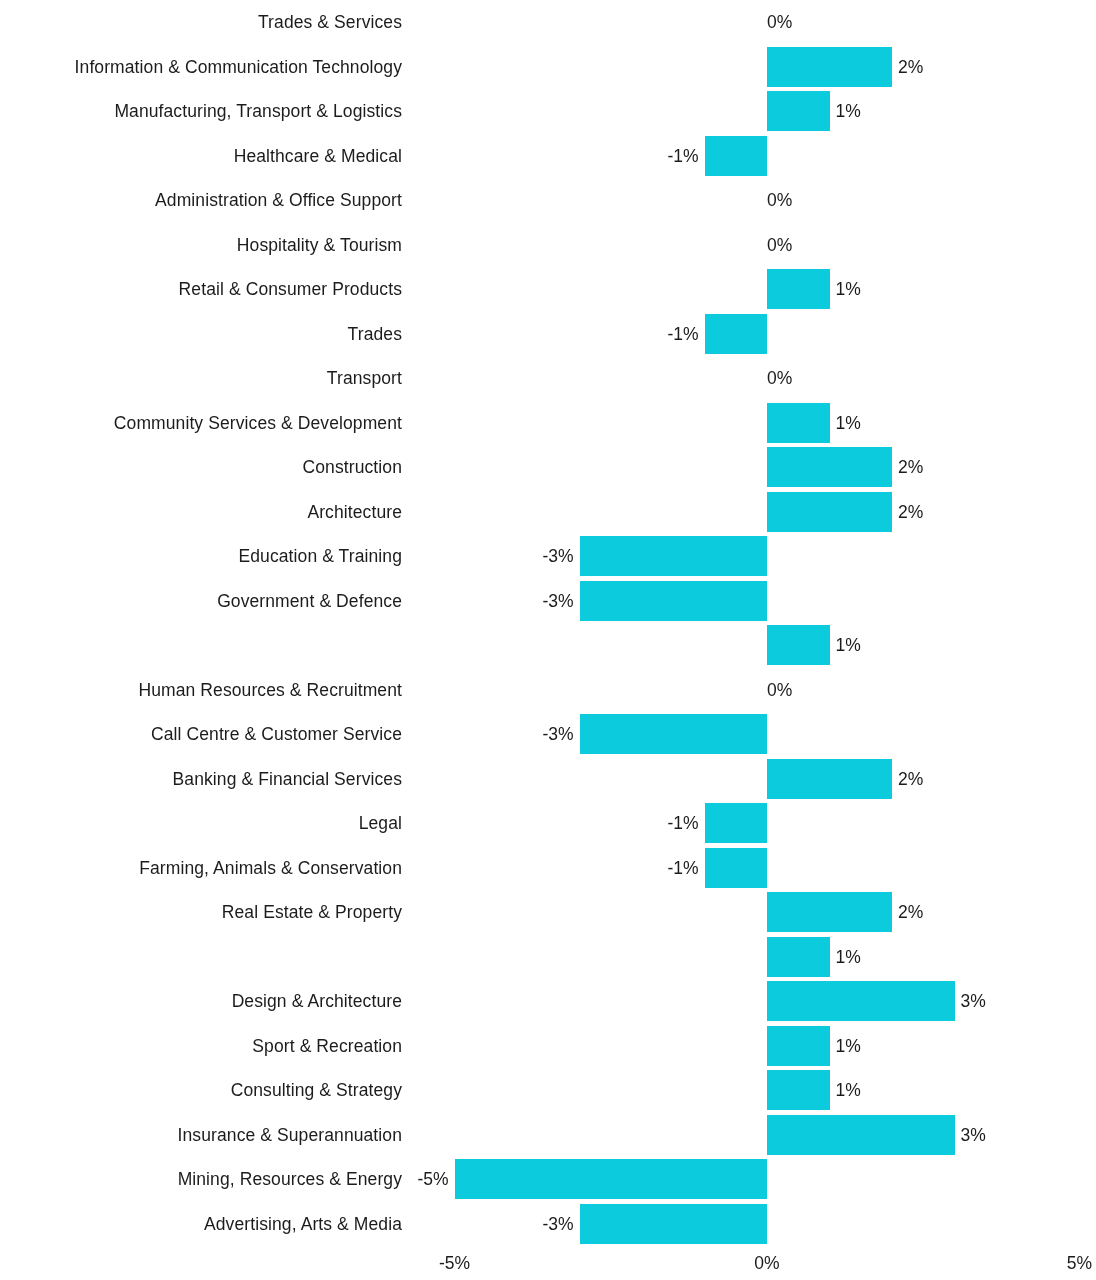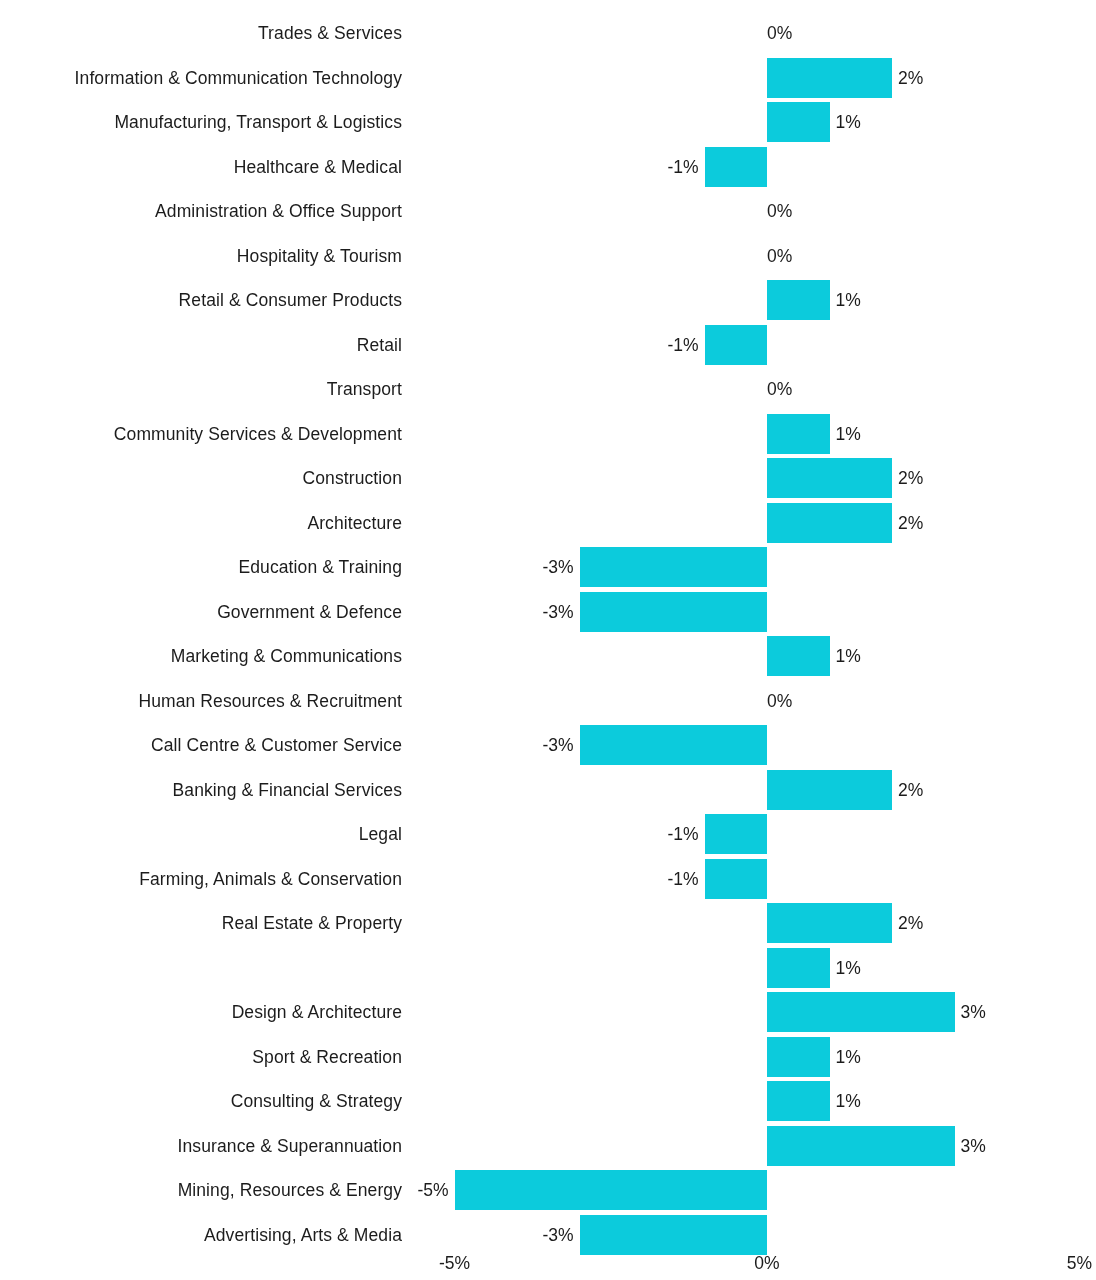--- a/index.html
+++ b/index.html
@@ -21,21 +21,20 @@
     width: 1096px;
     height: 1280px;
   }
 
   
   #rows {
     position: absolute;
     left: 0;
     top: 0;
     width: 1096px;
-    margin-top: 11px;
   }
 
   .row {
     position: relative;
     height: 44.5px;
   }
 
   .cat-label {
     position: absolute;
     right: 694px;            
@@ -118,21 +117,21 @@
       <div class="row">
         <div class="cat-label">Hospitality &amp; Tourism</div>
         <div class="val-label pos" style="left: 767px;">0%</div>
       </div>
       <div class="row">
         <div class="cat-label">Retail &amp; Consumer Products</div>
         <div class="bar" style="--bar-color: #0ccbdc; width: 62.5px; left: 767px;"></div>
         <div class="val-label pos" style="left: 835.5px;">1%</div>
       </div>
       <div class="row">
-        <div class="cat-label">Retail</div>
+        <div class="cat-label">Trades</div>
         <div class="bar" style="--bar-color: #0ccbdc; width: 62.5px; left: 704.5px;"></div>
         <div class="val-label neg" style="right: 397.5px;">-1%</div>
       </div>
       <div class="row">
         <div class="cat-label">Transport</div>
         <div class="val-label pos" style="left: 767px;">0%</div>
       </div>
       <div class="row">
         <div class="cat-label">Community Services &amp; Development</div>
         <div class="bar" style="--bar-color: #0ccbdc; width: 62.5px; left: 767px;"></div>
@@ -152,21 +151,20 @@
         <div class="cat-label">Education &amp; Training</div>
         <div class="bar" style="--bar-color: #0ccbdc; width: 187.5px; left: 579.5px;"></div>
         <div class="val-label neg" style="right: 522.5px;">-3%</div>
       </div>
       <div class="row">
         <div class="cat-label">Government &amp; Defence</div>
         <div class="bar" style="--bar-color: #0ccbdc; width: 187.5px; left: 579.5px;"></div>
         <div class="val-label neg" style="right: 522.5px;">-3%</div>
       </div>
       <div class="row">
-        <div class="cat-label">Marketing &amp; Communications</div>
         <div class="bar" style="--bar-color: #0ccbdc; width: 62.5px; left: 767px;"></div>
         <div class="val-label pos" style="left: 835.5px;">1%</div>
       </div>
       <div class="row">
         <div class="cat-label">Human Resources &amp; Recruitment</div>
         <div class="val-label pos" style="left: 767px;">0%</div>
       </div>
       <div class="row">
         <div class="cat-label">Call Centre &amp; Customer Service</div>
         <div class="bar" style="--bar-color: #0ccbdc; width: 187.5px; left: 579.5px;"></div>

